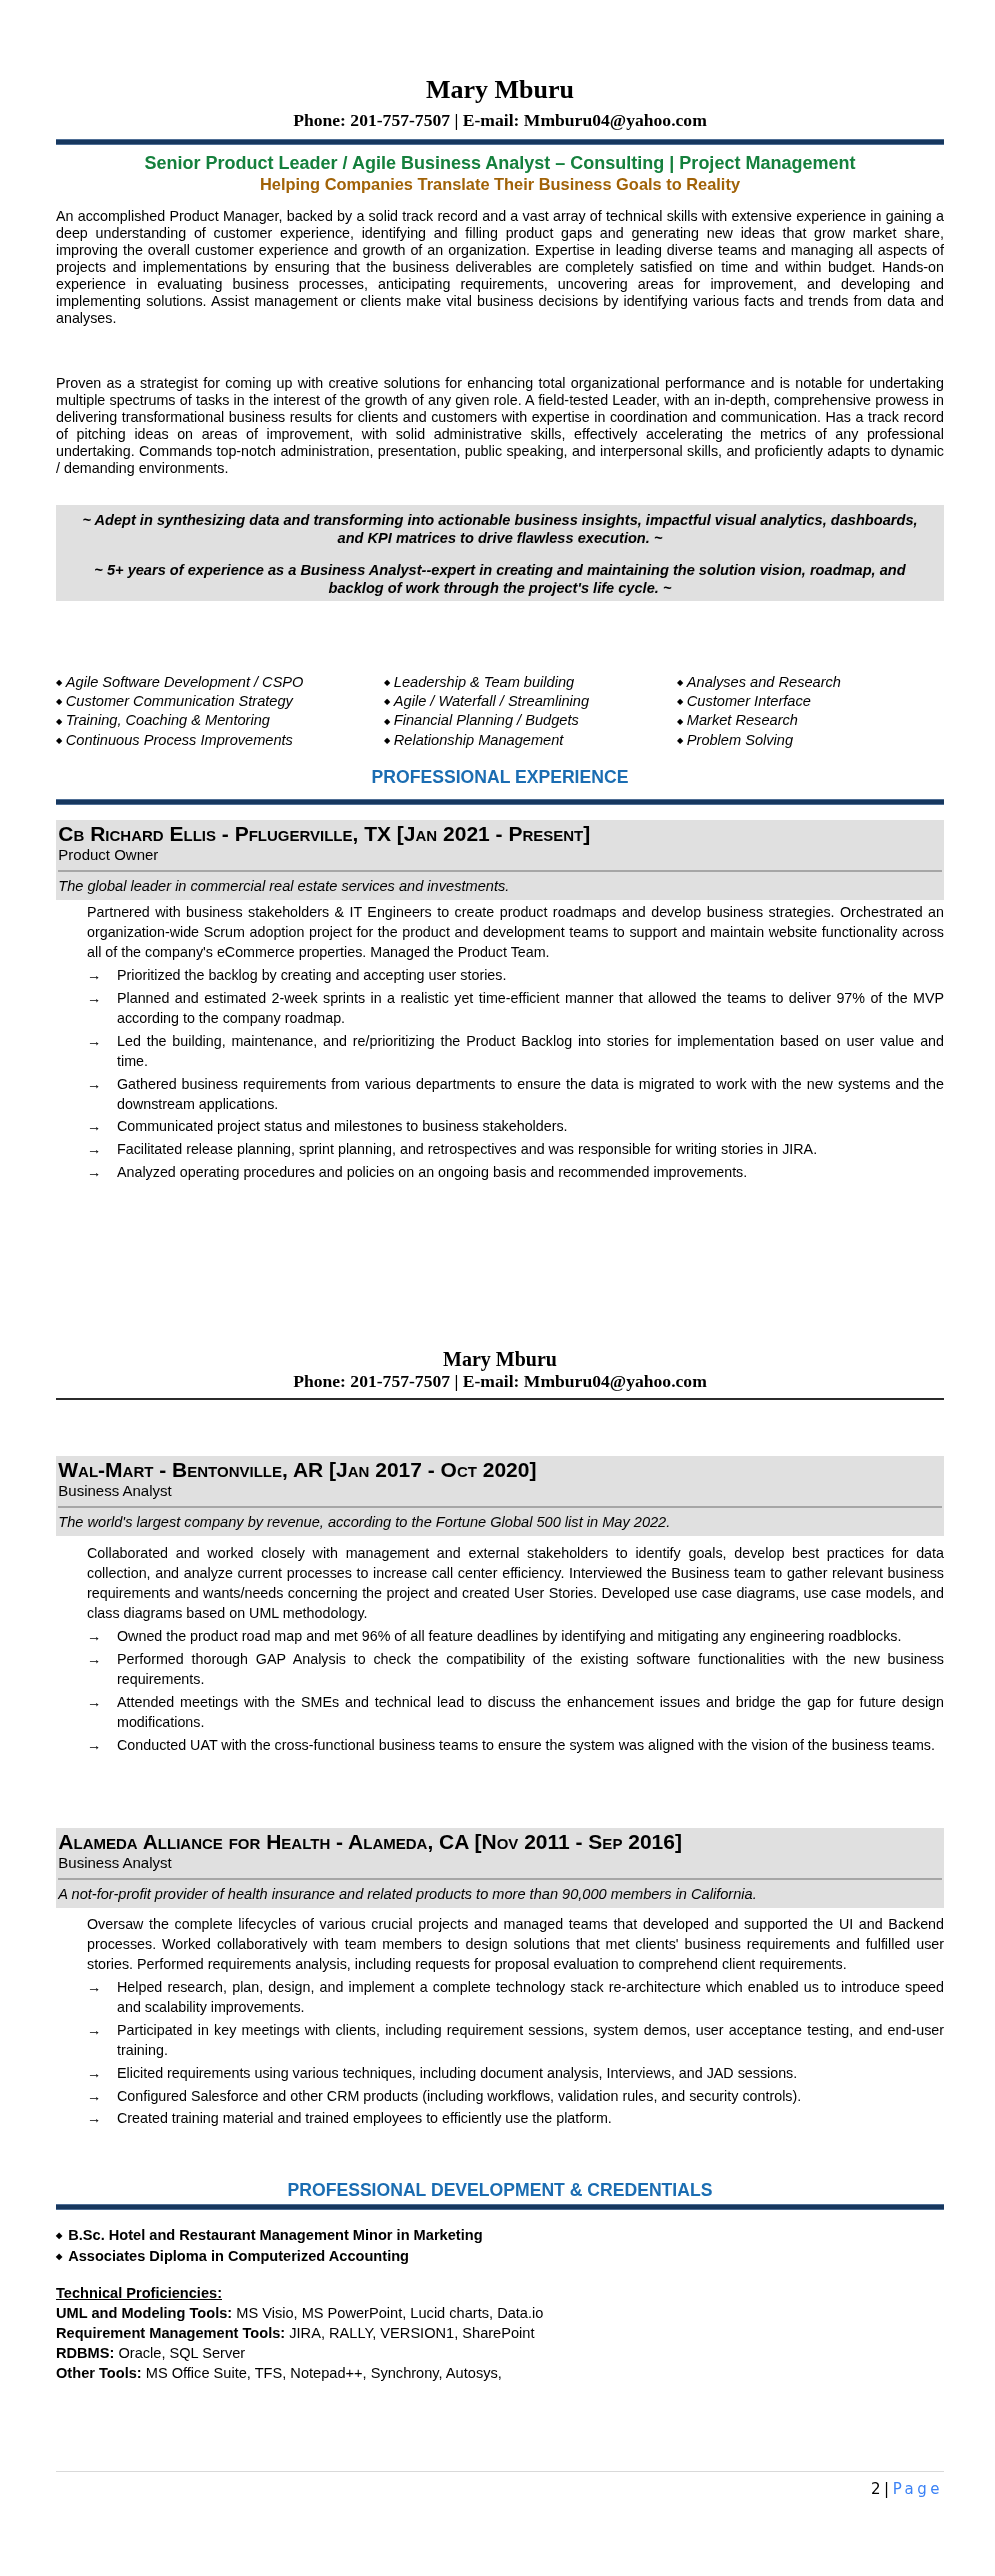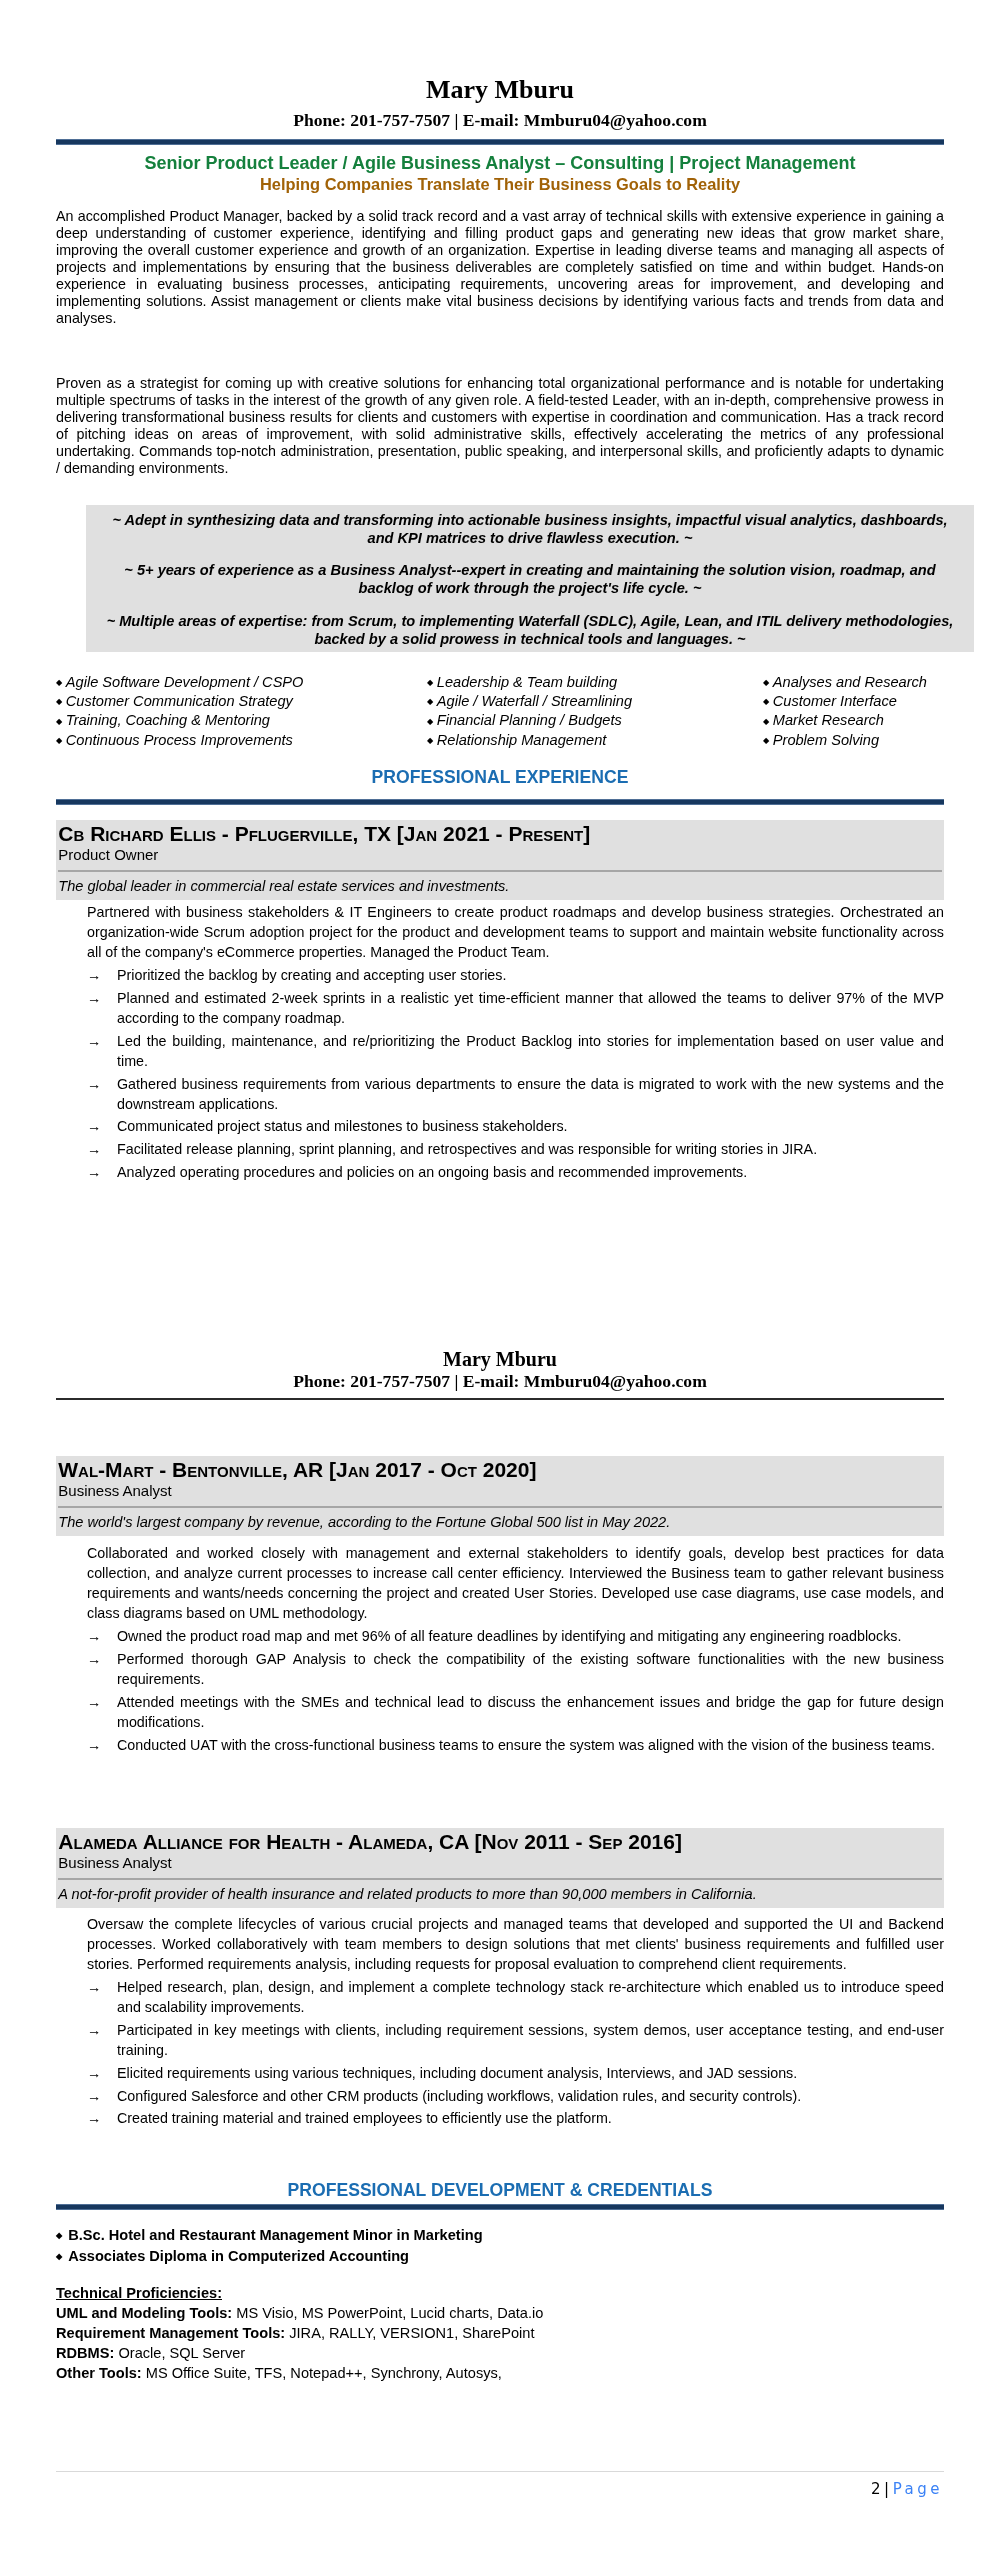--- a/index.html
+++ b/index.html
@@ -10,25 +10,25 @@
   .serif { font-family: "Liberation Serif", serif; font-weight: bold; }
   .name { font-size: 26px; line-height: 29px; }
   .contact { font-size: 17.6px; line-height: 21px; }
   .rule-blue { left: 56px; width: 888px; height: 3.5px; background: #17375e; border-top: 0.6px solid #4f6f96; border-bottom: 0.6px solid #4f6f96; }
   .rule-black { left: 56px; width: 888px; height: 1.8px; background: #2b2b2b; }
   .rule-grey-thin { left: 56px; width: 888px; height: 1.2px; background: #d9d9d9; }
   .headline { font-size: 18px; font-weight: bold; color: #15803d; line-height: 21px; }
   .tagline { font-size: 16.4px; font-weight: bold; color: #a16207; line-height: 20px; }
   .para { left: 56px; width: 888px; font-size: 14.3px; line-height: 17px; text-align: justify; }
   .callout { left: 56px; width: 888px; background: #e0e0e0; text-align: center;
-             font-size: 14.6px; font-weight: bold; font-style: italic; line-height: 18px; margin-left: 30px; }
+             font-size: 14.6px; font-weight: bold; font-style: italic; line-height: 18px; }
   .callout p { margin: 0; padding: 0 17.6px; }
   .callout p + p { margin-top: 14.6px; }
   .skills { left: 56px; width: 888px; display: grid; grid-template-columns: 328px 293px 1fr;
-            font-size: 14.6px; font-style: italic; line-height: 19px; gap: 43px; }
+            font-size: 14.6px; font-style: italic; line-height: 19px; }
   .skills .col div::before { content: "\25C6"; font-style: normal; font-size: 8.2px; margin-right: 3.5px; vertical-align: 1.8px; }
   .section-title { font-size: 17.6px; font-weight: bold; color: #1b6db2; line-height: 21px; }
   .job-box { left: 56px; width: 888px; background: #e0e0e0; }
   .job-co { font-size: 21px; font-weight: bold; line-height: 19px; padding: 3.5px 2.3px 0; font-variant: small-caps; }
   .job-title { font-size: 15px; font-weight: normal; line-height: 19px; padding: 2.3px 2.3px 5.9px; }
   .job-sep { height: 2.3px; background: #a6a6a6; margin: 0 2.3px; }
   .job-desc { font-size: 14.6px; font-style: italic; line-height: 19px; padding: 4.7px 2.3px 4.7px; }
   .job-body { left: 87px; width: 857px; font-size: 14.3px; line-height: 20px; }
   .job-body .summary { text-align: justify; margin: 0; }
   .job-body ul { list-style: none; margin: 0; padding: 0; }
@@ -52,21 +52,20 @@
 
 <div class="abs center headline" style="top:153px">Senior Product Leader / Agile Business Analyst – Consulting | Project Management</div>
 <div class="abs center tagline" style="top:174px">Helping Companies Translate Their Business Goals to Reality</div>
 
 <div class="abs para" style="top:208px">An accomplished Product Manager, backed by a solid track record and a vast array of technical skills with extensive experience in gaining a deep understanding of customer experience, identifying and filling product gaps and generating new ideas that grow market share, improving the overall customer experience and growth of an organization. Expertise in leading diverse teams and managing all aspects of projects and implementations by ensuring that the business deliverables are completely satisfied on time and within budget. Hands-on experience in evaluating business processes, anticipating requirements, uncovering areas for improvement, and developing and implementing solutions. Assist management or clients make vital business decisions by identifying various facts and trends from data and analyses.</div>
 <div class="abs para" style="top:375px">Proven as a strategist for coming up with creative solutions for enhancing total organizational performance and is notable for undertaking multiple spectrums of tasks in the interest of the growth of any given role. A field-tested Leader, with an in-depth, comprehensive prowess in delivering transformational business results for clients and customers with expertise in coordination and communication. Has a track record of pitching ideas on areas of improvement, with solid administrative skills, effectively accelerating the metrics of any professional undertaking. Commands top-notch administration, presentation, public speaking, and interpersonal skills, and proficiently adapts to dynamic / demanding environments.</div>
 
 <div class="abs callout" style="top:505px; padding:5.9px 0 3.5px;">
   <p>~ Adept in synthesizing data and transforming into actionable business insights, impactful visual analytics, dashboards, and KPI matrices to drive flawless execution. ~</p>
   <p>~ 5+ years of experience as a Business Analyst--expert in creating and maintaining the solution vision, roadmap, and backlog of work through the project's life cycle. ~</p>
-  <p>~ Multiple areas of expertise: from Scrum, to implementing Waterfall (SDLC), Agile, Lean, and ITIL delivery methodologies, backed by a solid prowess in technical tools and languages. ~</p>
 </div>
 
 <div class="abs skills" style="top:673px">
   <div class="col">
     <div>Agile Software Development / CSPO</div>
     <div>Customer Communication Strategy</div>
     <div>Training, Coaching &amp; Mentoring</div>
     <div>Continuous Process Improvements</div>
   </div>
   <div class="col">

